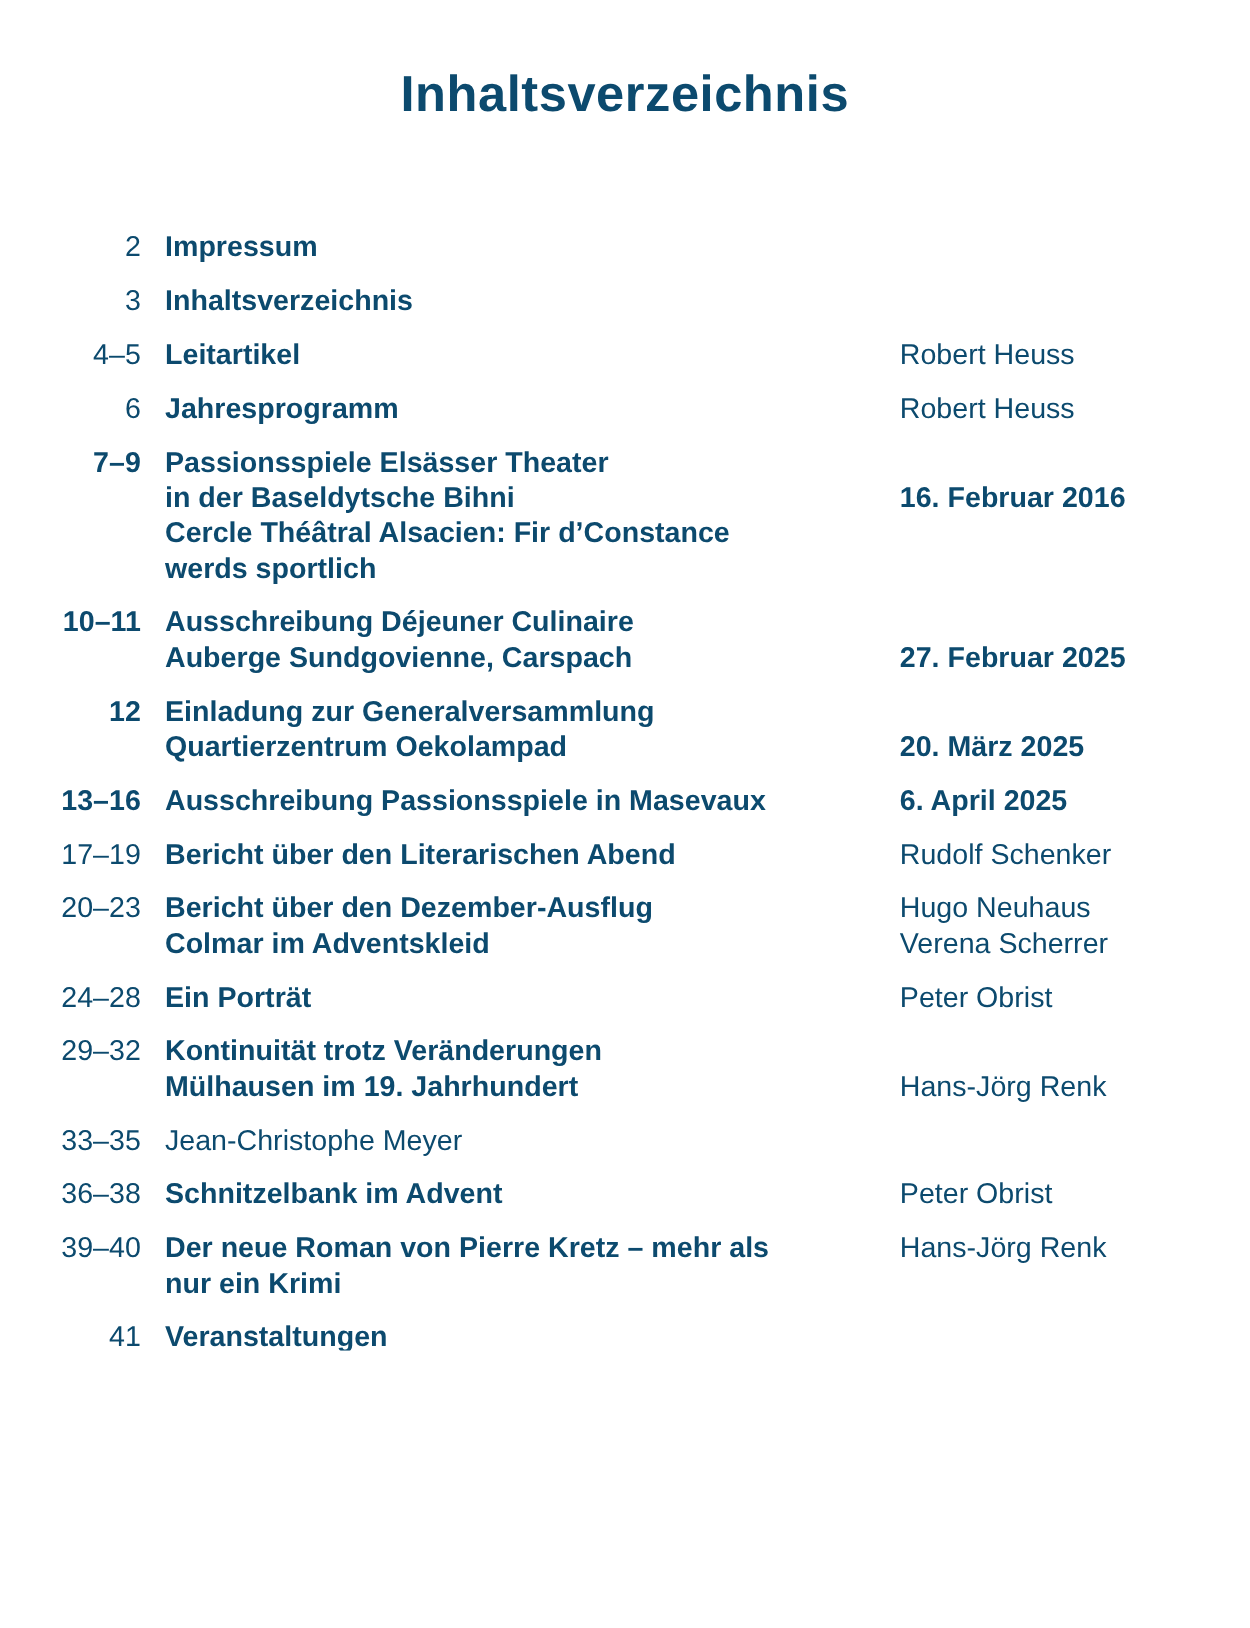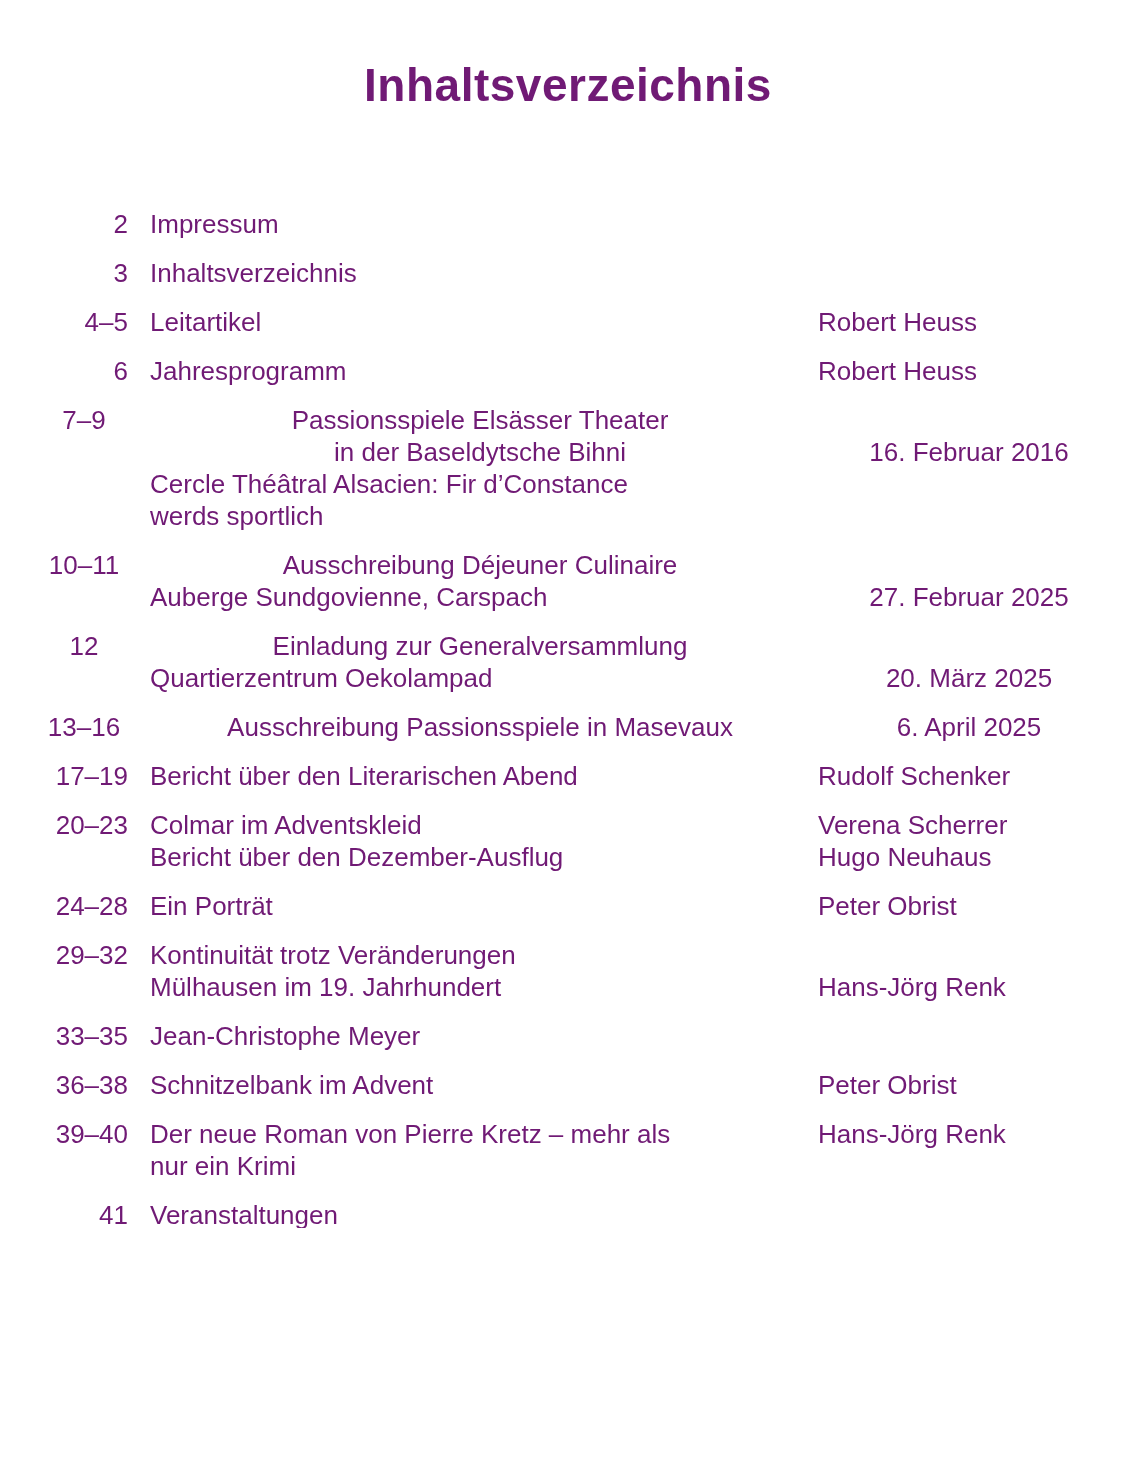--- a/index.html
+++ b/index.html
@@ -5,21 +5,21 @@
   html, body {
     margin: 0;
     padding: 0;
     background: #ffffff;
   }
   .page {
     position: relative;
     width: 1136px;
     height: 1228px;
     background: #ffffff;
-    color: #701a75;
+    color: #0c4a6e;
     font-family: "Liberation Sans", sans-serif;
     overflow: hidden;
   }
   .title {
     position: absolute;
     top: 58px;
     left: 0;
     width: 100%;
     margin: 0;
     text-align: center;
@@ -51,28 +51,28 @@
     margin-left: 22px;
   }
   .line {
     display: flex;
     align-items: flex-start;
   }
   .left {
     flex: 0 0 668px;
     padding-right: 8px;
     box-sizing: border-box;
+    font-weight: bold;
   }
   .right {
     flex: 1;
     white-space: nowrap;
   }
   .b {
-    font-weight: normal;
-    text-align: center;
+    font-weight: bold;
   }
 </style>
 </head>
 <body>
 
 <div class="page">
   <h1 class="title">Inhaltsverzeichnis</h1>
   <div class="toc">
       <div class="entry">
         <div class="pages">2</div>
@@ -165,26 +165,26 @@
           <div class="line">
             <div class="left">Bericht über den Literarischen Abend</div>
             <div class="right">Rudolf Schenker</div>
           </div>
         </div>
       </div>
       <div class="entry">
         <div class="pages">20–23</div>
         <div class="content">
           <div class="line">
+            <div class="left">Bericht über den Dezember-Ausflug</div>
+            <div class="right">Hugo Neuhaus</div>
+          </div>
+          <div class="line">
             <div class="left">Colmar im Adventskleid</div>
             <div class="right">Verena Scherrer</div>
-          </div>
-          <div class="line">
-            <div class="left">Bericht über den Dezember-Ausflug</div>
-            <div class="right">Hugo Neuhaus</div>
           </div>
         </div>
       </div>
       <div class="entry">
         <div class="pages">24–28</div>
         <div class="content">
           <div class="line">
             <div class="left">Ein Porträt</div>
             <div class="right">Peter Obrist</div>
           </div>

